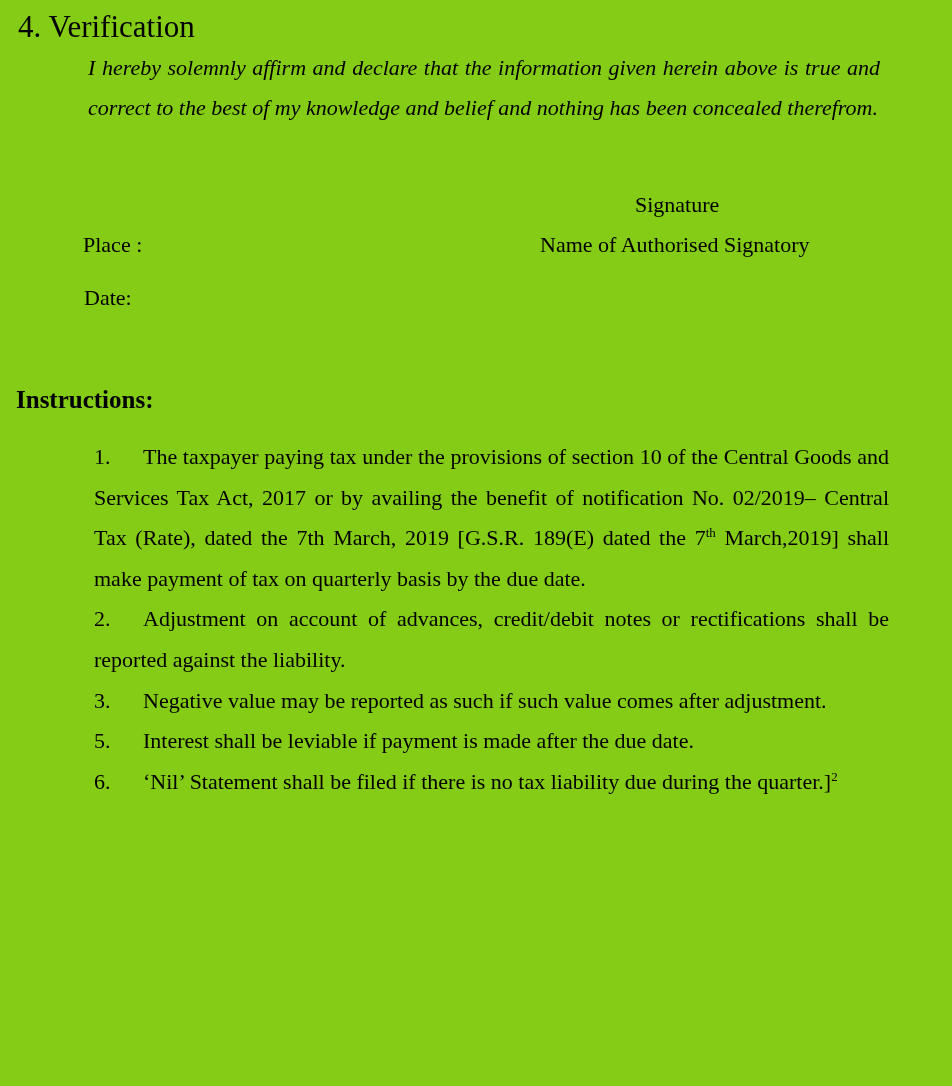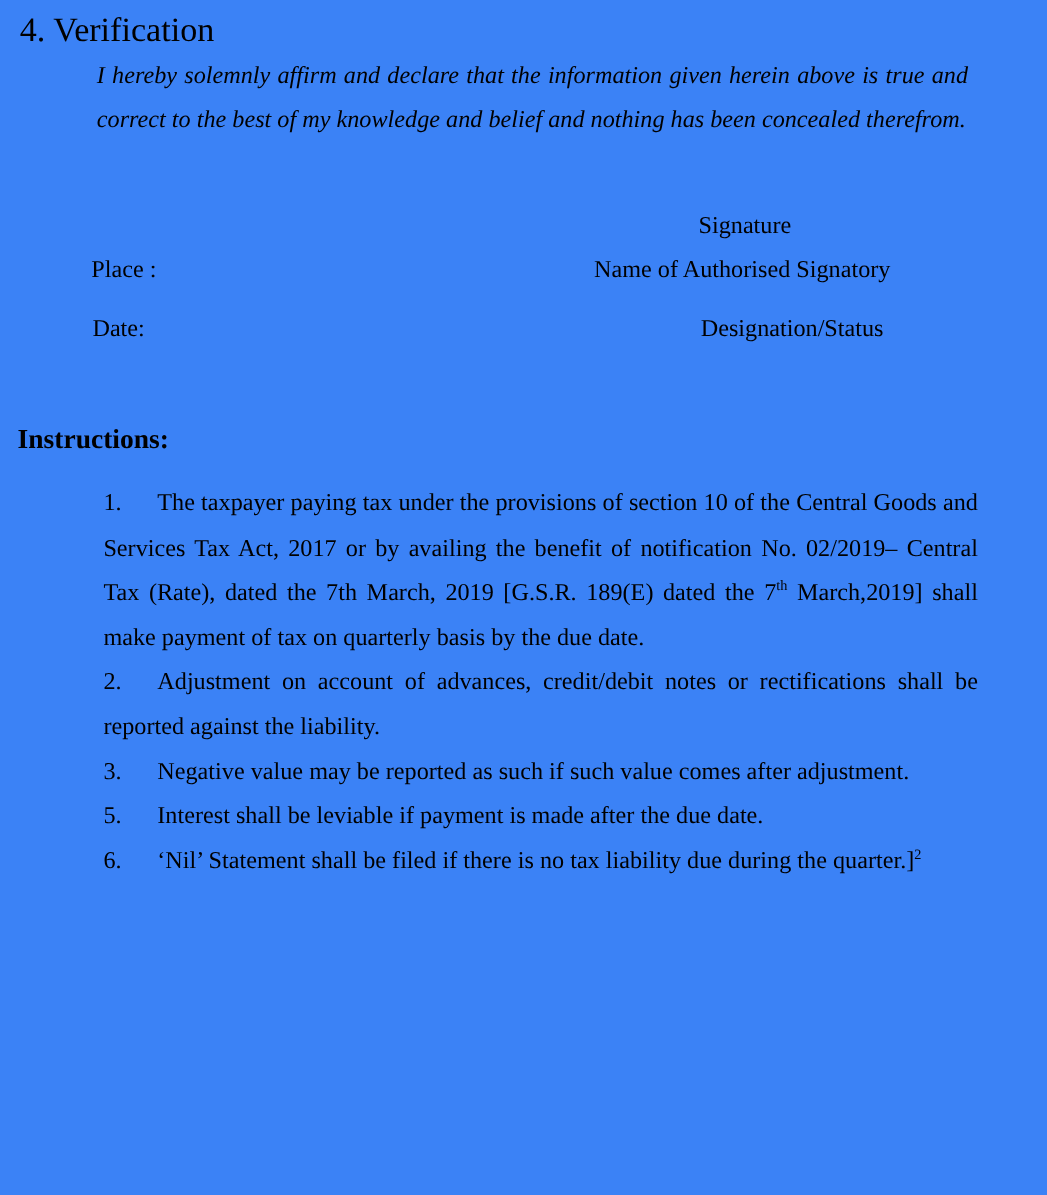--- a/index.html
+++ b/index.html
@@ -1,20 +1,20 @@
 <!DOCTYPE html>
 <html><head>
 <meta charset="utf-8">
 <style>
   html, body { margin: 0; padding: 0; background: #ffffff; }
   .page {
     position: relative;
     width: 952px;
     height: 1086px;
-    background: #3b82f6;
+    background: #84cc16;
     color: #000000;
     font-family: "Liberation Serif", "DejaVu Serif", serif;
     overflow: hidden;
   }
   .section-heading {
     margin: 7px 0 0 18px;
     font-size: 31px;
     line-height: 40px;
     font-weight: 400;
   }
@@ -70,21 +70,20 @@
     <span class="sig">Signature</span>
   </div>
 
   <div class="lbl-row row-place">
     <span class="l">Place :</span>
     <span class="r">Name of Authorised Signatory</span>
   </div>
 
   <div class="lbl-row row-date">
     <span class="l">Date:</span>
-    <span class="r">Designation/Status</span>
   </div>
 
   <h2 class="instructions-heading">Instructions:</h2>
 
   <div class="instr-list">
 
     <p class="instr"><span class="inum">1.</span><span>The taxpayer paying tax under the provisions of section 10 of the Central Goods and Services Tax Act, 2017 or by availing the benefit of notification No. 02/2019– Central Tax (Rate), dated the 7th March, 2019 [G.S.R. 189(E) dated the 7</span><sup>th</sup><span> March,2019] shall make payment of tax on quarterly basis by the due date.</span></p>
 
     <p class="instr"><span class="inum">2.</span><span>Adjustment on account of advances, credit/debit notes or rectifications shall be reported against the liability.</span></p>
 

